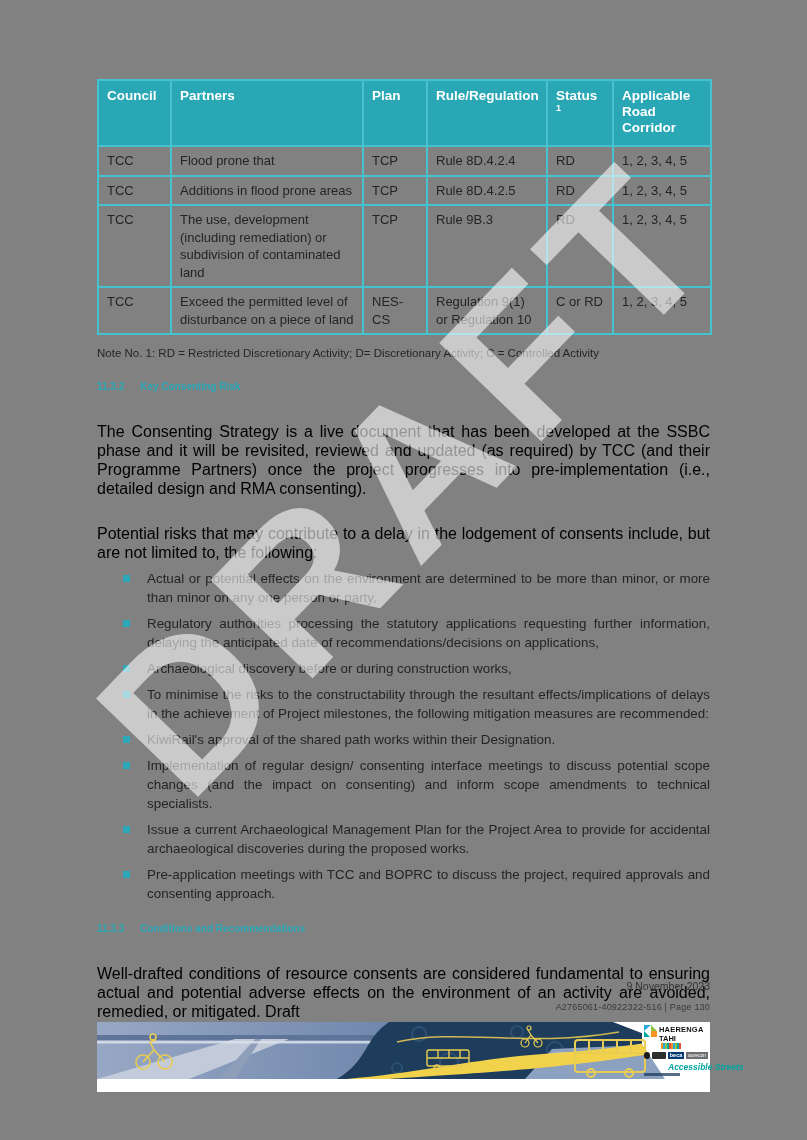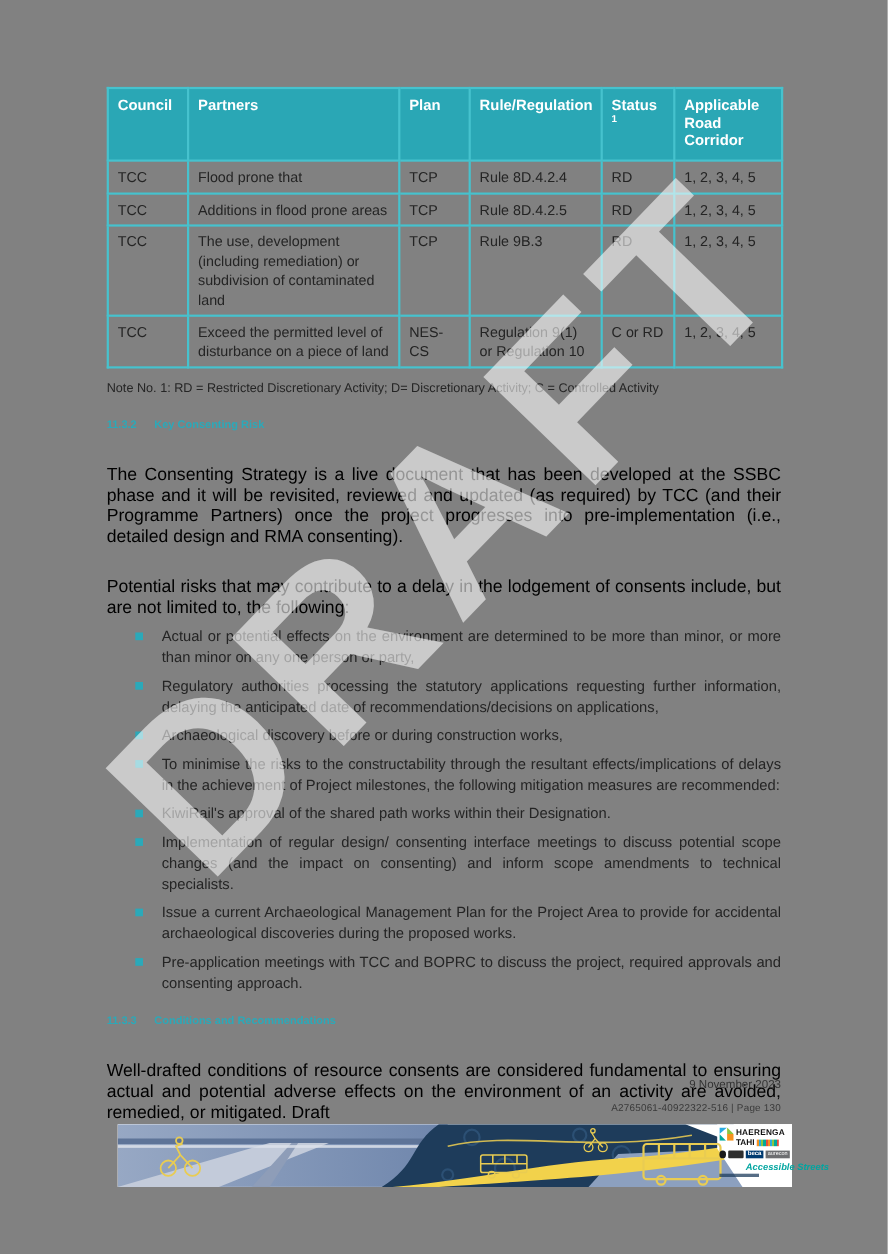--- a/index.html
+++ b/index.html
@@ -30,27 +30,27 @@
   
   .watermark{position:absolute;left:408px;top:478px;transform:translate(-50%,-50%) rotate(-46deg);
     font-size:206px;font-weight:bold;letter-spacing:16px;color:rgba(255,255,255,0.58);
     white-space:nowrap;pointer-events:none;z-index:6;}
 
   
   .footer-date{position:absolute;right:97px;top:980px;font-size:10.5px;color:#333333;}
   .footer-ref{position:absolute;right:97px;top:1002px;font-size:9px;color:#3a3a3a;letter-spacing:0.2px;}
 
   
-  .banner{position:absolute;left:107px;top:1022px;width:613px;height:57px;background:#ffffff;text-decoration:underline;}
+  .banner{position:absolute;left:97px;top:1022px;width:613px;height:70px;background:#ffffff;text-decoration:underline;}
   .banner svg{display:block;}
   .logo{position:absolute;left:547px;top:3px;width:64px;line-height:normal;}
   .logo-top{display:flex;align-items:flex-start;}
   .logo-words{margin-left:2px;}
   .logo-l1{font-size:7.5px;font-weight:bold;color:#111;letter-spacing:0.2px;}
-  .tahi-row{display:flex;align-items:center;}
+  .tahi-row{display:flex;align-items:flex-start;flex-direction:column;}
   .logo-l2{font-size:7.5px;font-weight:bold;color:#111;}
   .mini-strip{display:inline-block;width:20px;height:6px;margin-left:2px;
     background:repeating-linear-gradient(90deg,#F7931E 0 2px,#29ABE2 2px 4px,#8CC63F 4px 6px,#00A99D 6px 8px,#E84E3C 8px 10px);}
   .partners{display:flex;align-items:center;margin-top:2px;height:8px;}
   .p-circle{width:7px;height:7px;border-radius:50%;background:#1a1a1a;}
   .p-pill{width:15px;height:7px;background:#2e2e2e;border-radius:1px;margin-left:2px;}
   .p-beca{min-width:16px;height:7px;background:#003B71;color:#fff;font-size:5.5px;font-weight:bold;
     text-align:center;line-height:7px;margin-left:2px;}
   .p-aurecon{min-width:22px;height:7px;background:#6D6E71;color:#fff;font-size:5px;
     text-align:center;line-height:7px;margin-left:2px;}

